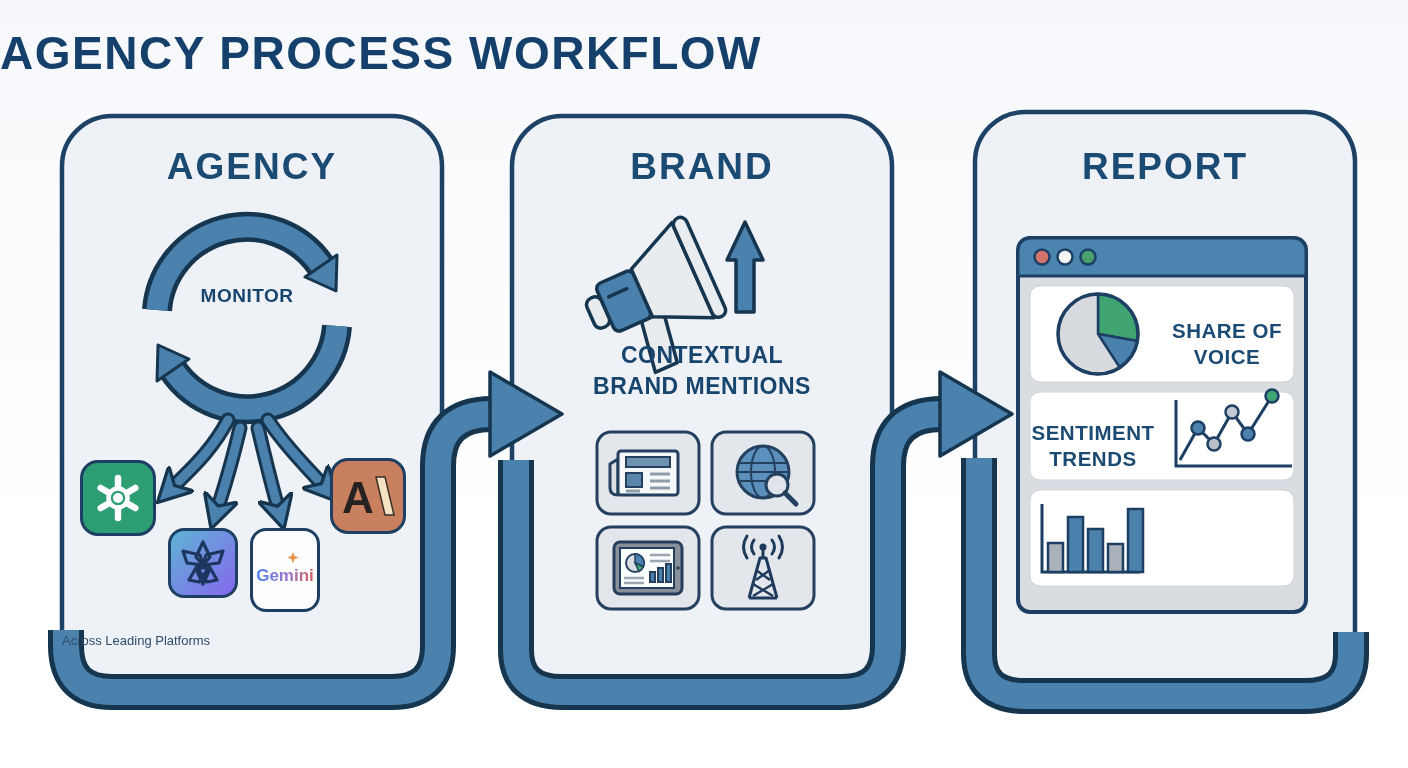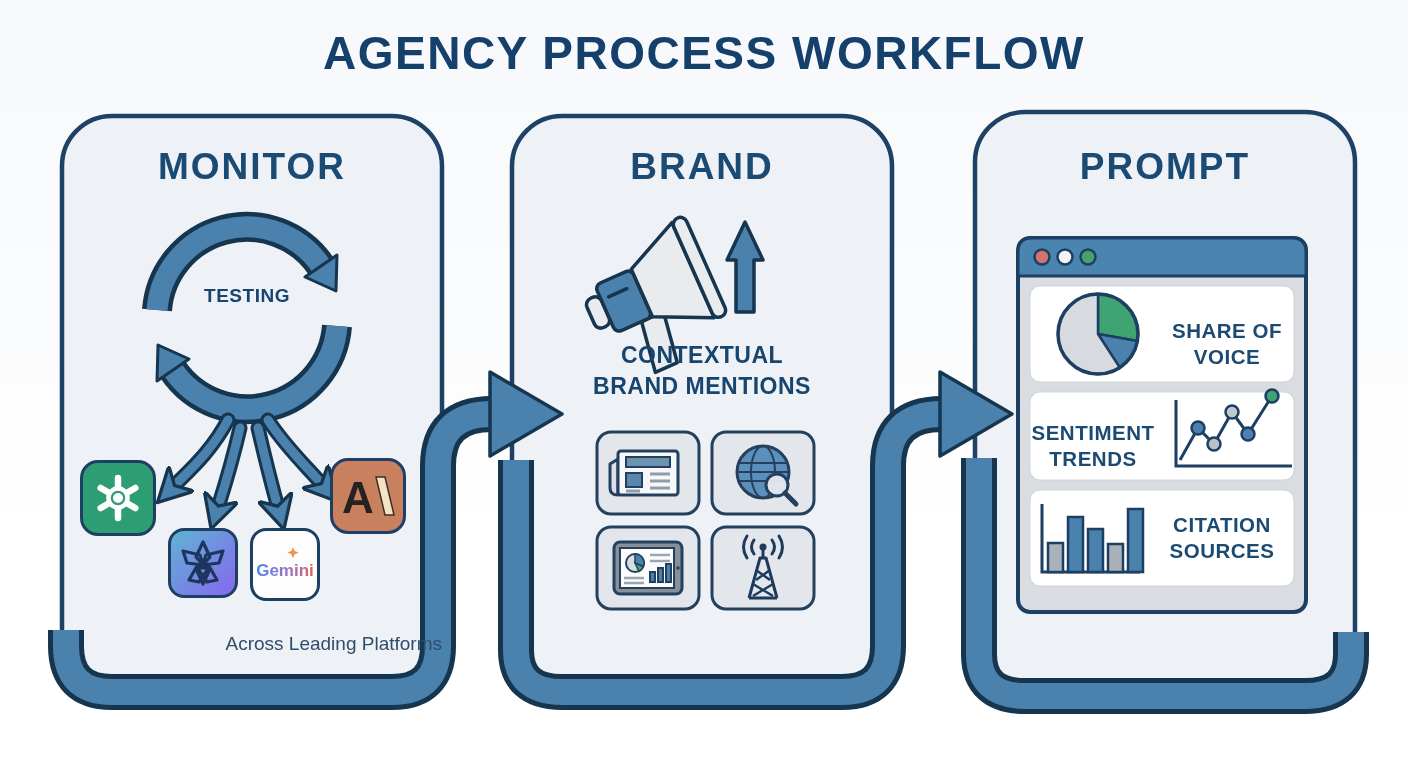--- a/index.html
+++ b/index.html
@@ -4,33 +4,33 @@
 <style>
   html,body{margin:0;padding:0;background:#ffffff;}
   .canvas{
     position:relative;width:1408px;height:768px;overflow:hidden;
     font-family:"Liberation Sans",sans-serif;
     background:linear-gradient(#f6f8fb,#ffffff 70%);
   }
   .abs{position:absolute;}
   .bgsvg{position:absolute;left:0;top:0;width:1408px;height:768px;}
   .main-title{
-    left:0;top:26px;width:1408px;text-align:center;
+    left:0;top:26px;width:1408px;text-align:left;
     font-size:46px;font-weight:800;color:#14406b;letter-spacing:1.5px;
   }
   .panel-title{
     width:380px;text-align:center;font-size:37px;font-weight:800;
     color:#1b4a73;letter-spacing:2px;top:146px;
   }
   .cycle-label{
     left:147px;top:282px;width:200px;text-align:center;
     font-size:19px;font-weight:800;color:#17456e;line-height:27px;letter-spacing:.5px;
   }
   .caption{
-    width:380px;text-align:right;font-size:19px;color:#2e4d6b;top:633px;
+    width:380px;text-align:left;font-size:13px;color:#2e4d6b;top:633px;
   }
   .place-heading{
     left:512px;top:340px;width:380px;text-align:center;
     font-size:23px;font-weight:800;color:#17456e;line-height:31px;letter-spacing:.5px;
   }
   .card-label{
     text-align:center;font-size:20.5px;font-weight:800;color:#1b4a73;
     line-height:26px;letter-spacing:.5px;
   }
   .logo{
@@ -217,38 +217,37 @@
         <rect x="1068" y="517" width="15" height="55" fill="#4a81ad" stroke-width="2.5"></rect>
         <rect x="1088" y="529" width="15" height="43" fill="#4a81ad" stroke-width="2.5"></rect>
         <rect x="1108" y="544" width="15" height="28" fill="#a9b2ba" stroke-width="2.5"></rect>
         <rect x="1128" y="509" width="15" height="63" fill="#4a81ad" stroke-width="2.5"></rect>
       </g>
     </g>
   </svg>
 
   <div class="abs main-title">AGENCY PROCESS WORKFLOW</div>
 
-  <div class="abs panel-title" style="left:62px;">MONITOR</div>
+  <div class="abs panel-title" style="left:62px;">AGENCY</div>
   <div class="abs panel-title" style="left:512px;">BRAND</div>
-  <div class="abs panel-title" style="left:975px;">PROMPT</div>
+  <div class="abs panel-title" style="left:975px;">REPORT</div>
 
   <div class="abs cycle-label">
-    <div>TESTING</div>
+    <div>MONITOR</div>
   </div>
 
   <div class="abs caption" style="left:62px;">Across Leading Platforms</div>
 
   <div class="abs card-label" style="left:1158px;top:318px;width:138px;">SHARE OF VOICE</div>
 
   <div class="abs place-heading">
     <div>CONTEXTUAL</div>
     <div>BRAND MENTIONS</div>
   </div>
   <div class="abs card-label" style="left:1024px;top:420px;width:138px;">SENTIMENT TRENDS</div>
-  <div class="abs card-label" style="left:1150px;top:512px;width:144px;">CITATION SOURCES</div>
 
   <div class="logo" style="left:80px;top:460px;width:76px;height:76px;border-radius:18px;background:#2d9e74;">
     <svg width="54" height="54" viewBox="-27 -27 54 54">
       <g stroke="#ffffff" stroke-width="6.5" stroke-linecap="round">
         <path d="M 0 -20 V 20"></path>
         <path d="M -17.3 -10 L 17.3 10"></path>
         <path d="M -17.3 10 L 17.3 -10"></path>
       </g>
       <circle r="7.5" fill="none" stroke="#2d9e74" stroke-width="5"></circle>
       <circle r="9.5" fill="none" stroke="#ffffff" stroke-width="4.5"></circle>
@@ -261,21 +260,21 @@
         <path d="M 0 -21 L 7 -6 L 0 2 L -7 -6 Z"></path>
         <path d="M 0 21 L 7 6 L 0 -2 L -7 6 Z"></path>
         <path d="M -20 -12 L -3 -8 L 0 2 L -16 0 Z"></path>
         <path d="M 20 -12 L 3 -8 L 0 2 L 16 0 Z"></path>
         <path d="M -14 17 L -6 3 L 5 6 L -4 19 Z"></path>
         <path d="M 14 17 L 6 3 L -5 6 L 4 19 Z"></path>
       </g>
     </svg>
   </div>
 
-  <div class="logo" style="left:250px;top:528px;width:70px;height:73px;border-radius:16px;background:#fdfdfd;">
+  <div class="logo" style="left:250px;top:528px;width:70px;height:84px;border-radius:16px;background:#fdfdfd;">
     <svg width="64" height="44" viewBox="0 0 64 44">
       <path d="M 40 4 l 1.6 4 l 4 1.6 l -4 1.6 l -1.6 4 l -1.6 -4 l -4 -1.6 l 4 -1.6 Z" fill="#e8944f"></path>
       <text x="32" y="33" text-anchor="middle" font-family="Liberation Sans, sans-serif" font-size="17" font-weight="bold" fill="url(#gemGrad2)">Gemini</text>
       <defs>
         <linearGradient id="gemGrad2" x1="0" y1="0" x2="1" y2="0">
           <stop offset="0" stop-color="#4b86f0"></stop>
             <stop offset="0.55" stop-color="#9b72cb"></stop>
             <stop offset="1" stop-color="#d6645d"></stop>
         </linearGradient>
       </defs>

